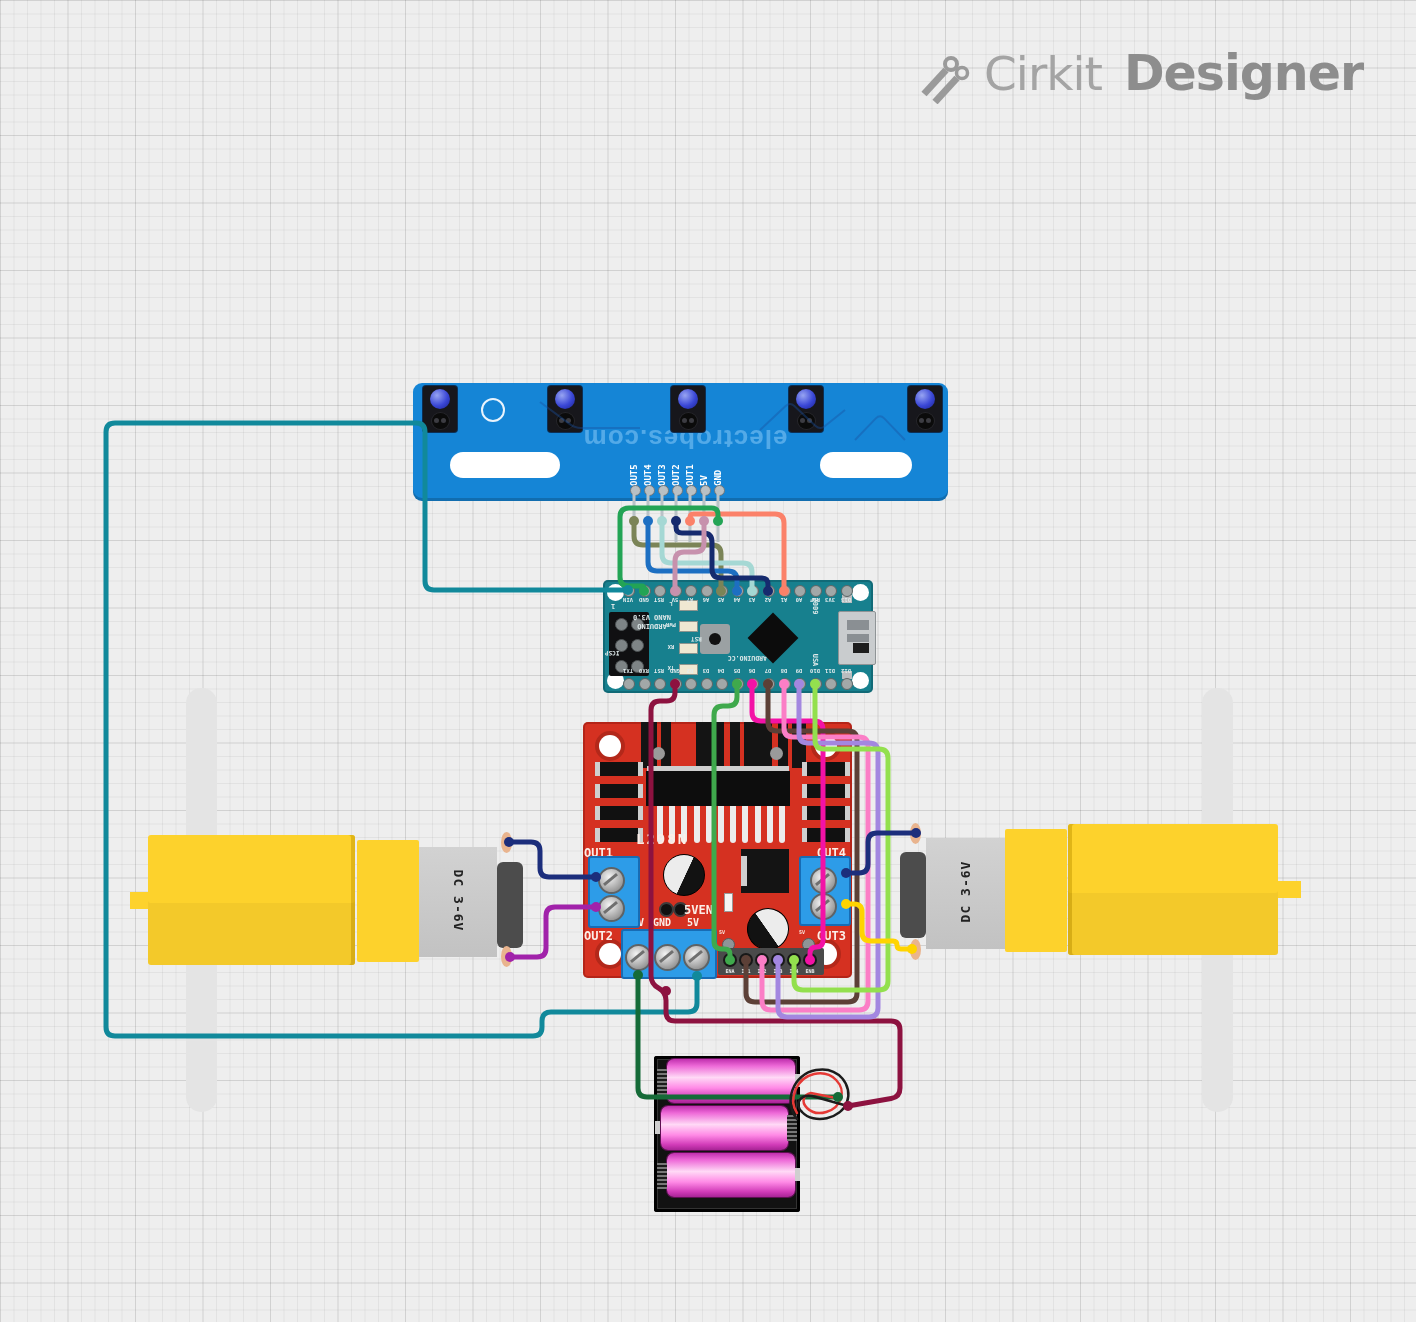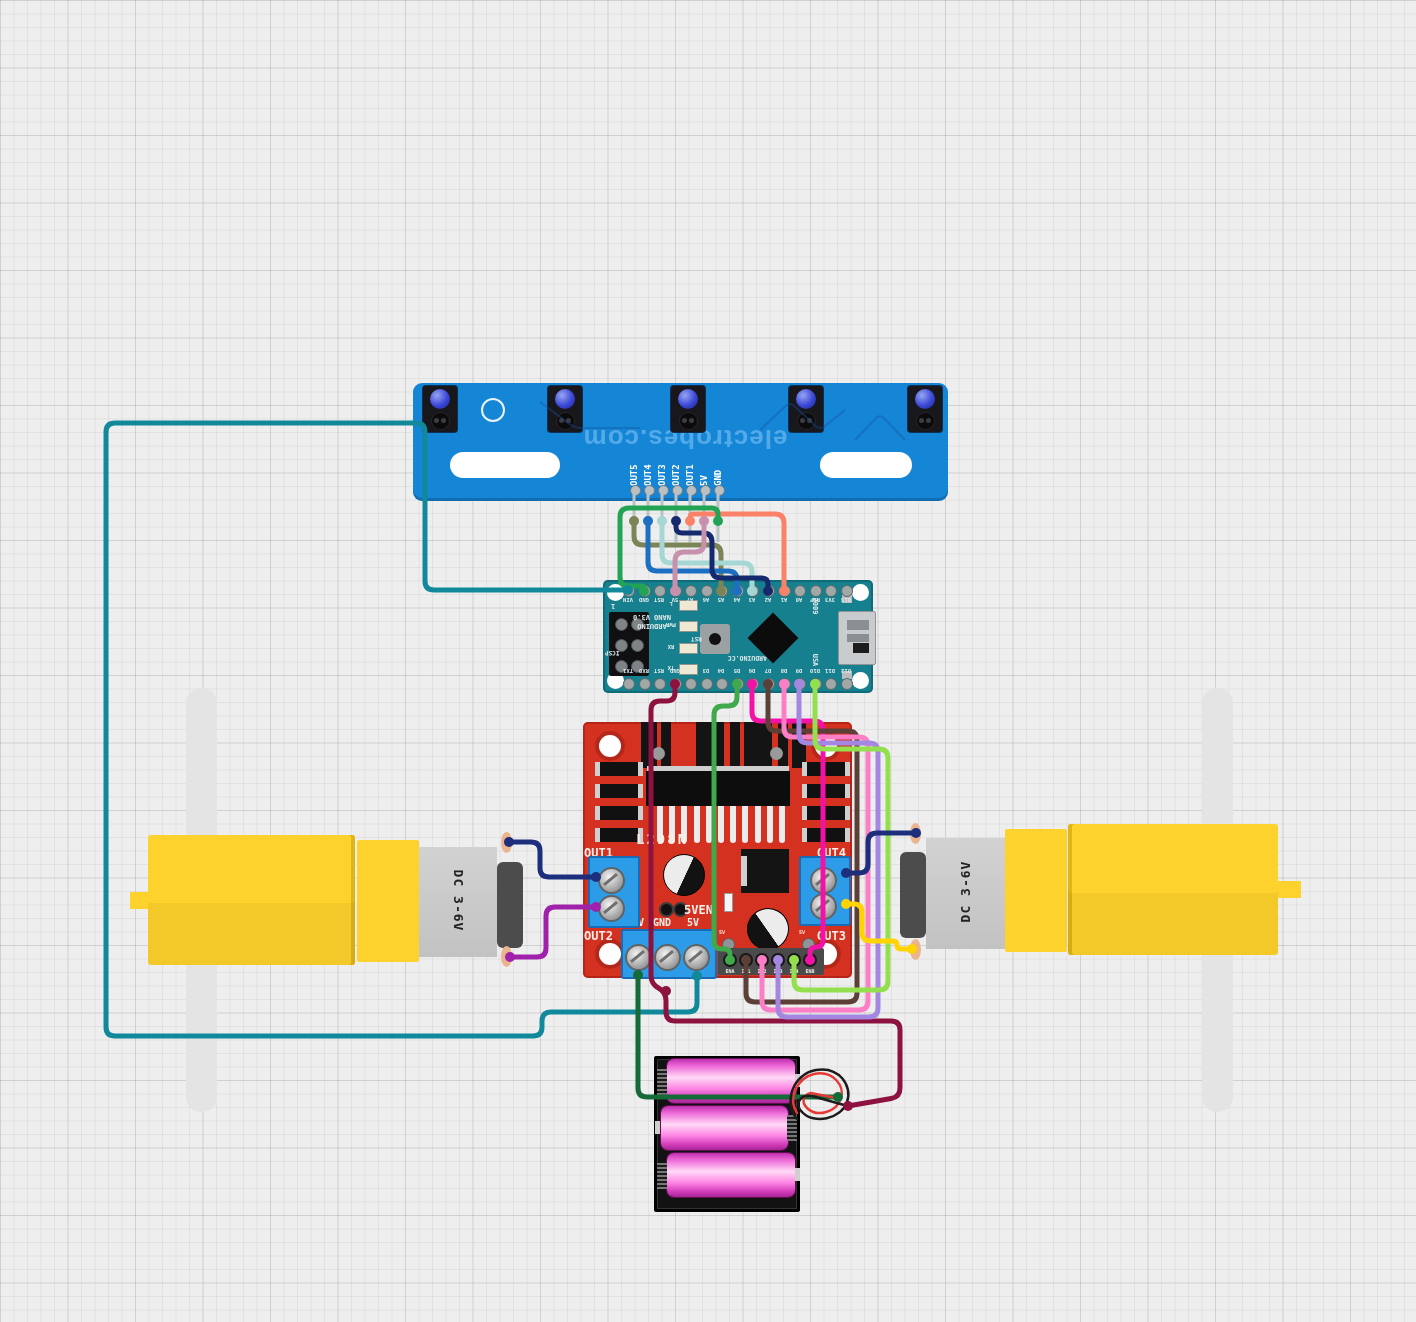--- a/index.html
+++ b/index.html
@@ -79,20 +79,30 @@
   .cell{position:absolute;height:44px;border-radius:7px;background:linear-gradient(180deg,#c02fae 0%,#ee6ad8 16%,#ffd9f6 42%,#ff8ae6 66%,#d13bb8 88%,#a82496 100%);box-shadow:0 0 0 1px #5e0f52;}
   .spring{position:absolute;width:10px;height:26px;background:repeating-linear-gradient(0deg,#777 0 2px,#1b1b1b 2px 4px);}
   .nub{position:absolute;width:5px;height:13px;background:#cfcfcf;}
   svg#wires{position:absolute;left:0;top:0;}
 </style>
 </head>
 <body>
 
 <div id="canvas">
 
+  <div id="logo">
+    <svg width="58" height="62" viewBox="0 0 58 62">
+      <line x1="6" y1="52" x2="28" y2="28" stroke="#9a9a9a" stroke-width="7"></line>
+      <line x1="17" y1="60" x2="39" y2="36" stroke="#9a9a9a" stroke-width="7"></line>
+      <circle cx="33" cy="22" r="6" fill="none" stroke="#9a9a9a" stroke-width="4"></circle>
+      <circle cx="44" cy="31" r="5.5" fill="none" stroke="#9a9a9a" stroke-width="3.5"></circle>
+    </svg>
+    <span class="brand">Cirkit</span>
+    <span class="product">Designer</span>
+  </div>
 
   <div class="wheel" style="left:186px;top:688px;height:424px;"></div>
   <div class="wheel" style="left:1202px;top:688px;height:424px;"></div>
 
   <div id="sensor">
     <div class="slot" style="left:37px;width:110px;"></div>
     <div class="slot" style="left:407px;width:92px;"></div>
     <div class="logo-ring"></div>
     <div id="wm">electrobes.com</div>
     <div id="sensor-modules">

